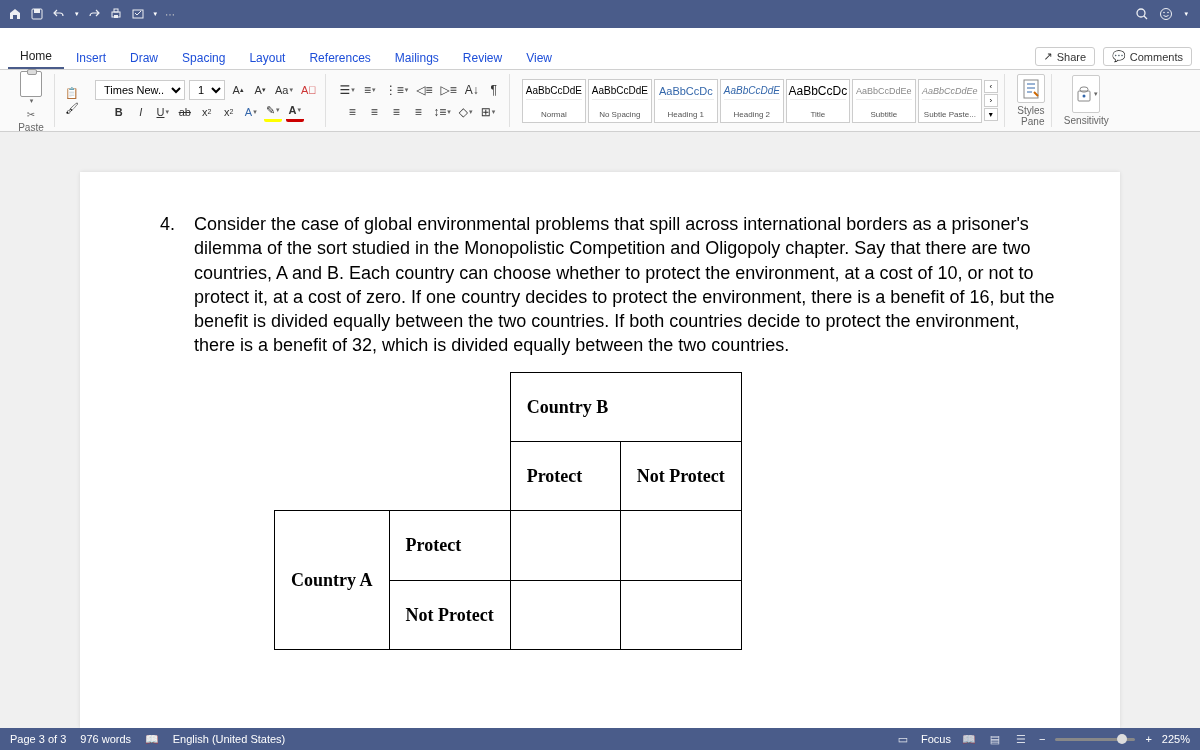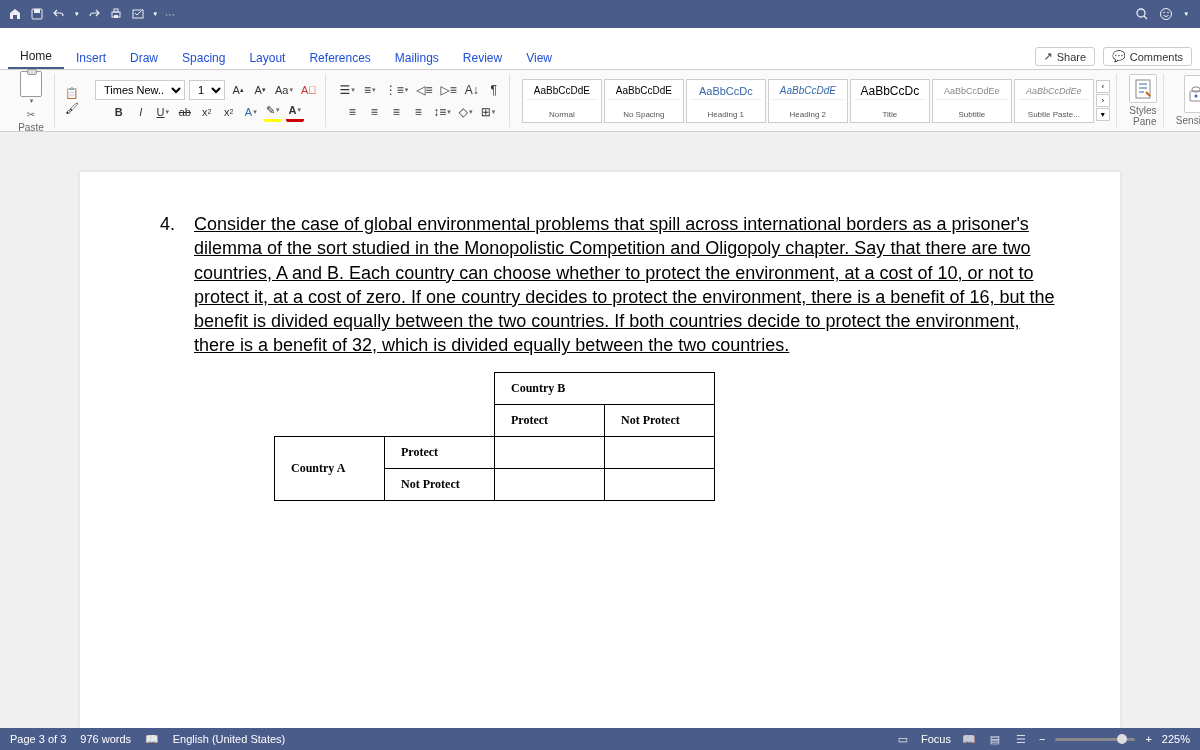--- a/index.html
+++ b/index.html
@@ -26,35 +26,35 @@
 .ribbon-btn { min-width: 18px; height: 20px; display: flex; align-items: center; justify-content: center; font-size: 11px; color: #333; border-radius: 2px; padding:0 2px;}
 .ribbon-btn.icon { font-size: 12px; }
 .font-select { border: 1px solid #ccc; height: 20px; font-size: 11px; padding: 0 4px; background:#fff;}
 .font-size-select { width: 36px; }
 .ribbon-label { font-size: 10px; color: #666; }
 .paste-btn { display:flex; flex-direction:column; align-items:center; padding:2px 6px;}
 .paste-clip{width:22px;height:26px;border:1px solid #999;border-radius:2px;position:relative;background:#fff;}
 .paste-clip:before{content:"";position:absolute;top:-3px;left:6px;width:8px;height:4px;border:1px solid #999;border-radius:2px;background:#ddd;}
 
 .styles-gallery { display: flex; gap: 2px; }
-.style-item { border: 1px solid #ccc; width: 80px; height: 44px; display: flex; flex-direction: column; justify-content: space-between; padding: 3px; background:#fff;}
+.style-item { border: 1px solid #ccc; width: 64px; height: 44px; display: flex; flex-direction: column; justify-content: space-between; padding: 3px; background:#fff;}
 .style-preview { font-size: 10px; text-align: center; flex:1; display:flex; align-items:center; justify-content:center;}
 .style-name { font-size: 8px; text-align: center; color: #555; border-top:1px solid #eee; padding-top:10px;}
 .styles-nav{display:flex;flex-direction:column;gap:1px;justify-content:center;}
 .styles-nav div{width:14px;height:13px;border:1px solid #ccc;font-size:8px;display:flex;align-items:center;justify-content:center;background:#fff;}
 
 .editor-btn{width:28px;height:38px;border:1px solid #ccc;border-radius:2px;display:flex;align-items:center;justify-content:center;background:#fff;}
 
 .document-area { flex: 1; background: #f0f0f0; overflow: auto; display: flex; justify-content: center; padding-top: 40px; }
 .page { background: #fff; width: 1040px; padding: 40px 60px 40px 80px; font-family: "Times New Roman", serif; font-size: 18px; line-height: 1.35; color: #000; box-shadow: 0 0 4px rgba(0,0,0,0.1);}
 .question { display: flex; gap: 14px; }
 .qnum { font-weight: normal; min-width: 20px; }
-.qbody p { margin-bottom: 4px; text-decoration: underline; }
+.qbody p { margin-bottom: 4px; }
 .payoff-table { border-collapse: collapse; margin-top: 14px; margin-left: 80px; }
-.payoff-table td { border: 1px solid #000; padding: 6px 16px; font-family: "Times New Roman", serif; font-size: 12px; min-width:110px; height:32px;}
+.payoff-table td { border: 1px solid #000; padding: 22px 16px; font-family: "Times New Roman", serif; font-size: 18px; min-width:110px; height:32px;}
 .payoff-table td.noborder{border:none;}
 .payoff-table .hdr { font-weight: bold; }
 
 .statusbar { height: 22px; background: #4a5c8a; color: #fff; display: flex; align-items: center; padding: 0 10px; font-size: 11px; gap: 14px; }
 .statusbar-right { margin-left: auto; display: flex; align-items: center; gap: 10px; }
 .zoom-slider{width:80px;height:3px;background:#888;position:relative;border-radius:2px;}
 .zoom-slider:before{content:"";position:absolute;right:8px;top:-4px;width:10px;height:10px;background:#ddd;border-radius:50%;}
 .view-btn{width:16px;height:14px;opacity:0.8;display:inline-flex;align-items:center;justify-content:center;}
 
 svg{display:block;}

